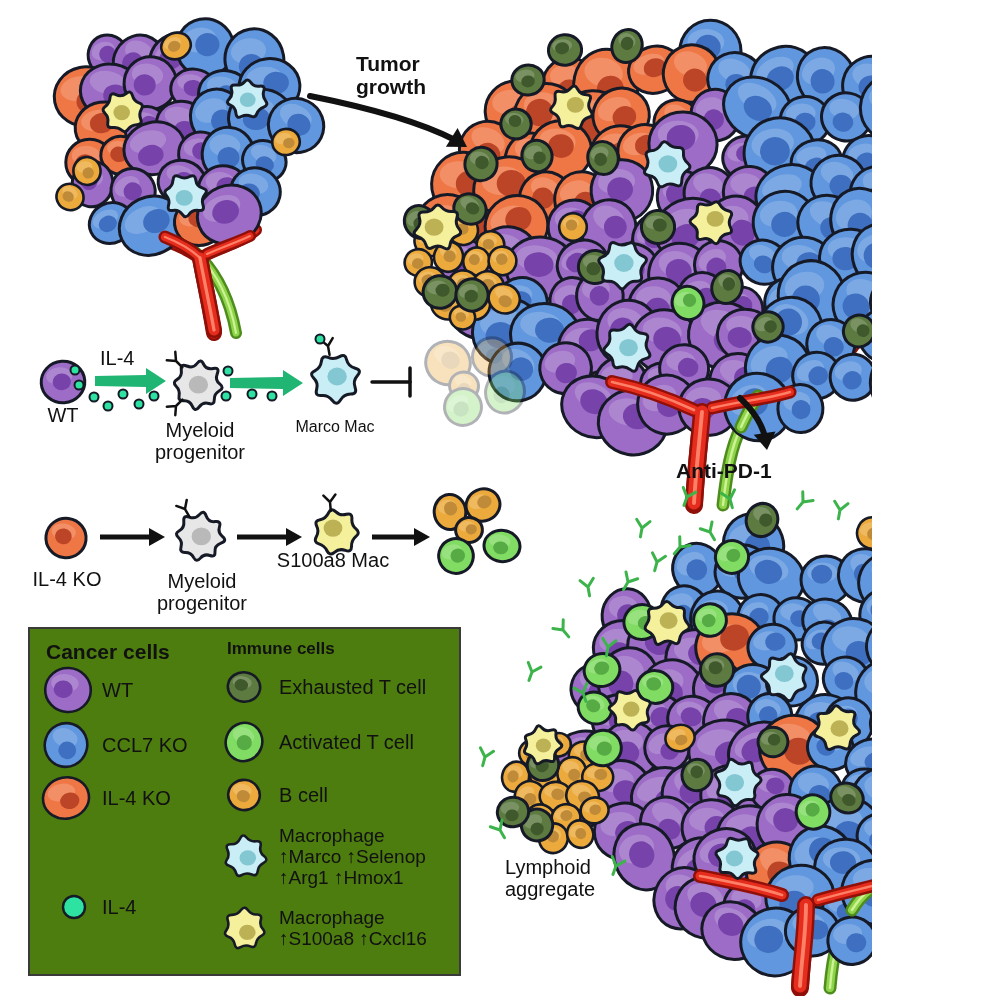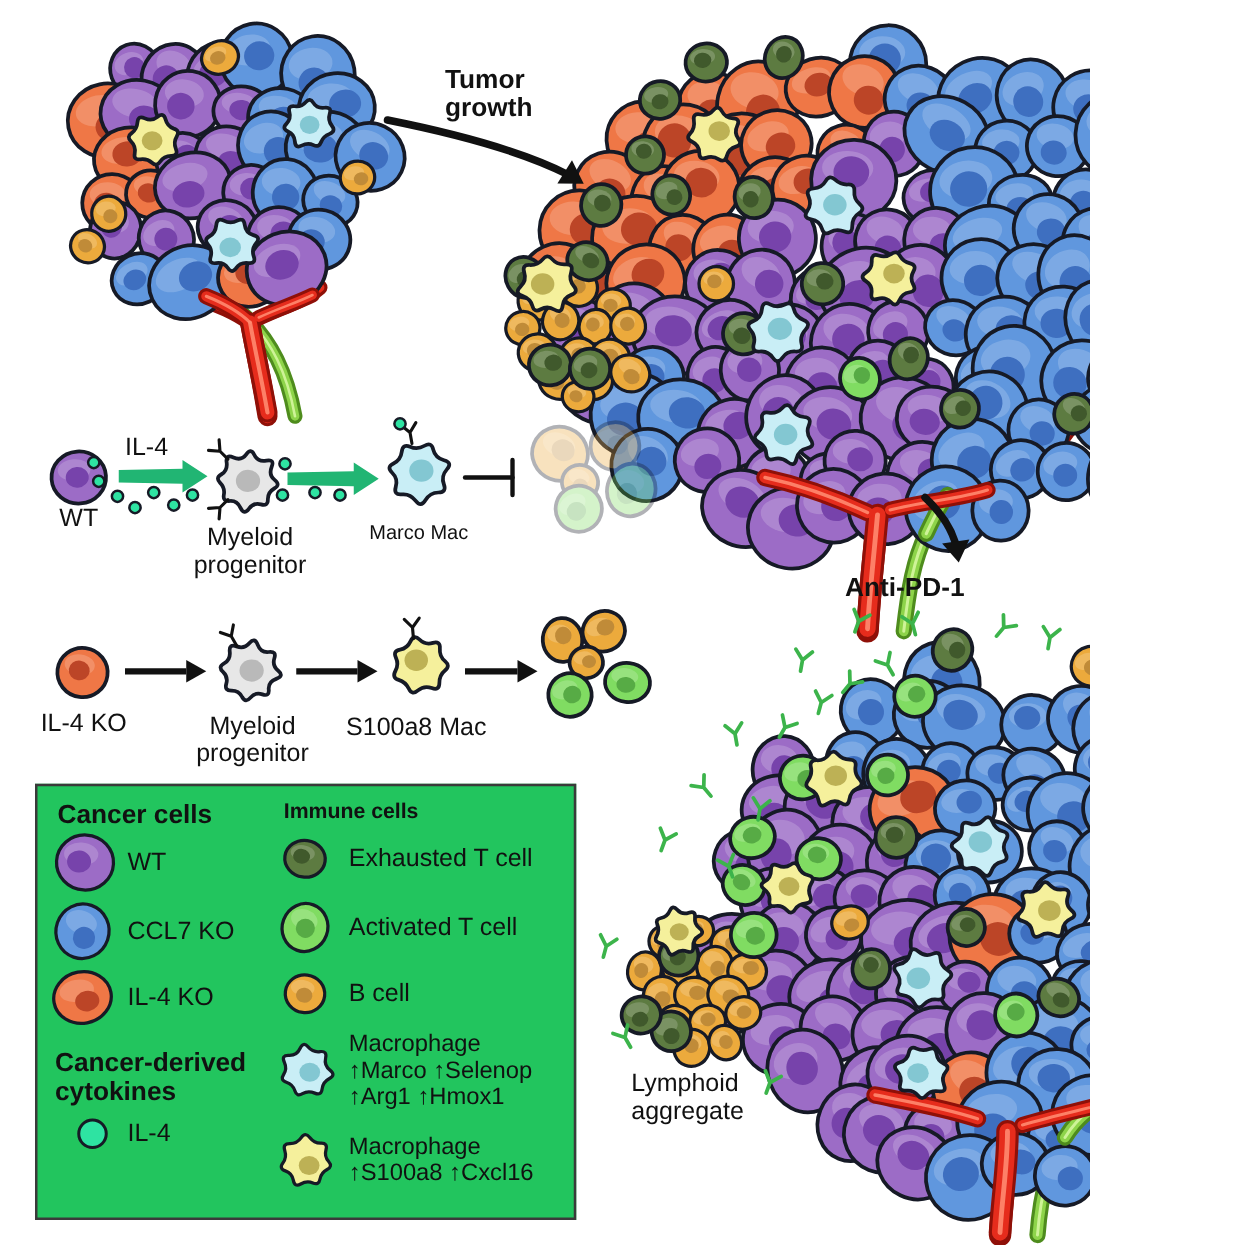--- a/index.html
+++ b/index.html
@@ -1,21 +1,21 @@
 <!DOCTYPE html>
 <html><head>
 <meta charset="utf-8">
 <style>
   html,body{margin:0;padding:0;background:#fff}
   #canvas{position:relative;width:872px;height:996px;background:#fff;font-family:"Liberation Sans",sans-serif;overflow:hidden}
   #art{position:absolute;left:0;top:0}
   .lbl{position:absolute;color:#111;line-height:1.1;white-space:pre-line}
   .bold{font-weight:bold}
   .ctr{text-align:center}
-  #legend{position:absolute;left:28px;top:627px;width:429px;height:345px;border:2px solid #3a3a3a;background:#22c55e}
+  #legend{position:absolute;left:28px;top:627px;width:429px;height:345px;border:2px solid #3a3a3a;background:#4d7c0f}
   #legend-art{position:absolute;left:0;top:0}
   .leg{position:absolute;color:#111;white-space:pre-line;line-height:1.1}
 </style>
 </head>
 <body>
 
 <div id="canvas">
   <svg id="art" width="996" height="996" viewBox="0 0 996 996">
     <g id="g-tumor-small">
         <g>
@@ -1920,21 +1920,21 @@
 
   <div class="lbl ctr" style="left:28px;top:404px;width:70px;font-size:20px">WT</div>
   <div class="lbl" style="left:100px;top:347px;width:60px;font-size:20px">IL-4</div>
   <div class="lbl ctr" style="left:140px;top:419px;width:120px;font-size:20px">Myeloid
 progenitor</div>
   <div class="lbl ctr" style="left:270px;top:418px;width:130px;font-size:16px">Marco Mac</div>
 
   <div class="lbl ctr" style="left:12px;top:568px;width:110px;font-size:20px">IL-4 KO</div>
   <div class="lbl ctr" style="left:142px;top:570px;width:120px;font-size:20px">Myeloid
 progenitor</div>
-  <div class="lbl ctr" style="left:258px;top:571px;width:150px;font-size:20px">S100a8 Mac</div>
+  <div class="lbl ctr" style="left:258px;top:549px;width:150px;font-size:20px">S100a8 Mac</div>
 
   <div id="legend">
     <svg id="legend-art" width="429" height="345" viewBox="0 0 429 345">
         <g transform="rotate(3.0 38.0 61.0)">
           <ellipse cx="38.0" cy="61.0" rx="22.8" ry="22.0" fill="#9c6cc6" stroke="#161a26" stroke-width="2.6"></ellipse>
           <ellipse cx="34.6" cy="54.4" rx="13.7" ry="9.2" fill="#ffffff" opacity="0.18"></ellipse>
           <ellipse cx="33.2" cy="60.5" rx="9.6" ry="8.8" fill="#7743ab"></ellipse>
         </g>
         <g transform="rotate(19.1 36.0 116.0)">
           <ellipse cx="36.0" cy="116.0" rx="21.2" ry="21.9" fill="#6097de" stroke="#161a26" stroke-width="2.6"></ellipse>
@@ -1968,22 +1968,20 @@
         </g>
         <g>
           <path d="M226.8,285.5 Q232.3,285.3 230.8,290.8 Q229.3,296.3 232.9,300.2 Q236.4,304.2 231.7,306.6 Q227.0,309.0 226.0,314.2 Q225.1,319.4 220.3,317.4 Q215.5,315.4 210.6,318.2 Q205.7,321.0 204.7,315.3 Q203.7,309.6 198.3,307.7 Q193.0,305.7 196.3,301.4 Q199.6,297.0 197.8,291.4 Q196.0,285.8 201.9,285.9 Q207.7,285.9 211.0,281.1 Q214.3,276.3 217.8,281.0 Q221.4,285.7 226.8,285.5 Z" fill="#f5f09c" stroke="#161a26" stroke-width="2.6" stroke-linejoin="round"></path>
           <ellipse cx="217.3" cy="303.4" rx="8.3" ry="7.6" fill="#bdb155"></ellipse>
         </g>
       </svg>
     <div class="leg bold" style="left:16px;top:11px;font-size:21px">Cancer cells</div>
     <div class="leg" style="left:72px;top:50px;font-size:20px">WT</div>
     <div class="leg" style="left:72px;top:105px;font-size:20px">CCL7 KO</div>
     <div class="leg" style="left:72px;top:158px;font-size:20px">IL-4 KO</div>
-    <div class="leg bold" style="left:14px;top:210px;font-size:21px">Cancer-derived
-cytokines</div>
     <div class="leg" style="left:72px;top:267px;font-size:20px">IL-4</div>
     <div class="leg bold" style="left:197px;top:11px;font-size:17px">Immune cells</div>
     <div class="leg" style="left:249px;top:47px;font-size:20px">Exhausted T cell</div>
     <div class="leg" style="left:249px;top:102px;font-size:20px">Activated T cell</div>
     <div class="leg" style="left:249px;top:155px;font-size:20px">B cell</div>
     <div class="leg" style="left:249px;top:197px;font-size:19px">Macrophage
 ↑Marco ↑Selenop
 ↑Arg1 ↑Hmox1</div>
     <div class="leg" style="left:249px;top:279px;font-size:19px">Macrophage
 ↑S100a8 ↑Cxcl16</div>

